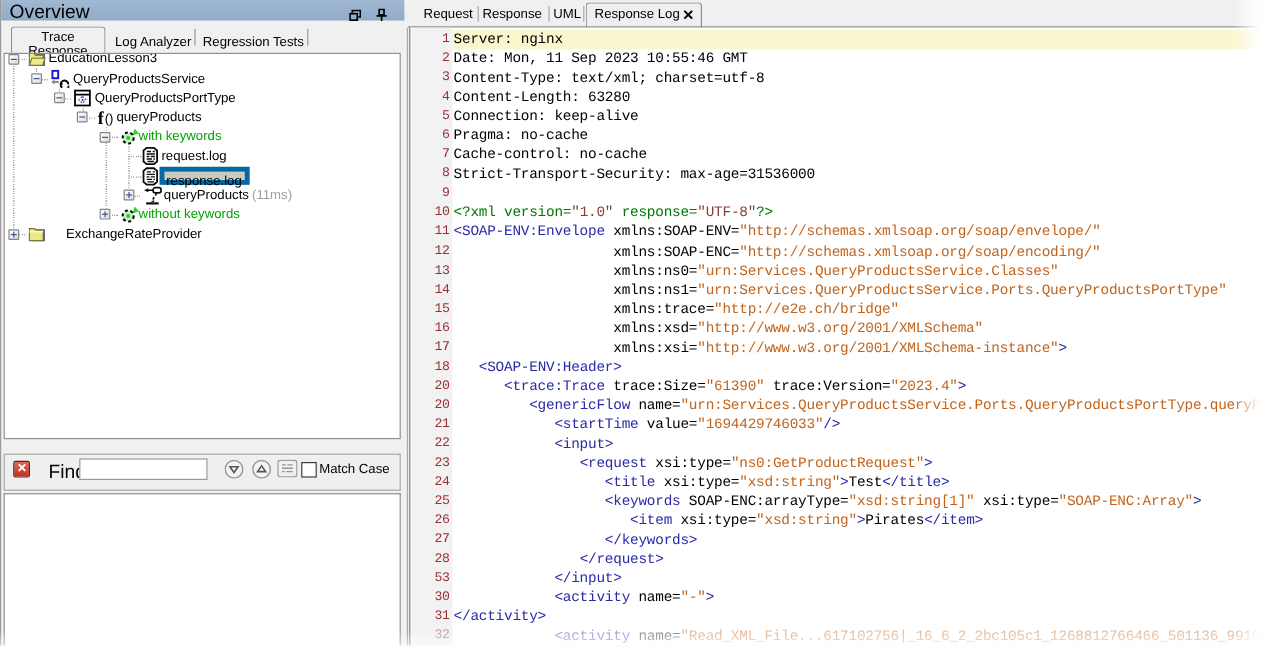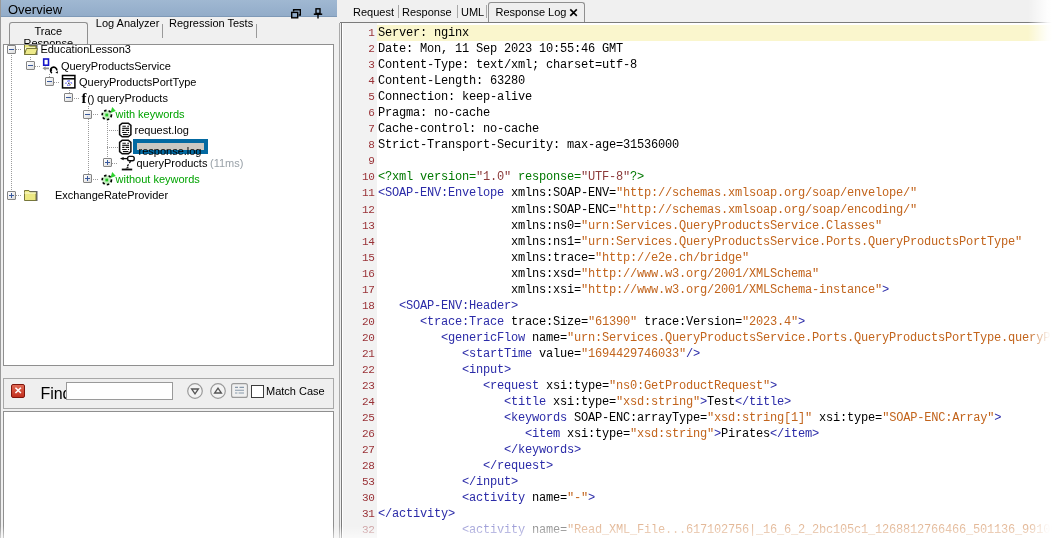--- a/index.html
+++ b/index.html
@@ -2,27 +2,27 @@
 <html><head><meta charset="utf-8"><style>
 * { margin:0; padding:0; box-sizing:border-box; }
 html,body { width:1052px; height:538px; overflow:hidden; background:#fff;
   font-family:"Liberation Sans",sans-serif; position:relative; }
 #app { position:absolute; inset:0; }
 
 #left { position:absolute; left:0; top:0; width:338px; height:538px; background:#f0f0f0; }
 #lborder { position:absolute; left:0; top:0; width:1px; height:538px; background:#9a9a9a; }
 #tbar { position:absolute; left:1px; top:0; width:336px; height:17px;
   background:linear-gradient(#a0b8d2,#92acc9); border-bottom:1px solid #7e99b7; }
-#tbar .cap { position:absolute; left:7px; top:2px; font-size:13px; color:#000; }
+#tbar .cap { position:absolute; left:7px; top:2px; font-size:16px; color:#000; }
 #tbar .ti { position:absolute; top:4.5px; }
 
 #ltabs { position:absolute; left:0; top:17px; width:338px; height:27px; font-size:11px; }
 #ltab-active { position:absolute; left:8.8px; top:4.5px; width:79px; height:22.5px; background:#f0f0f0;
   border:1px solid #8f8f8f; border-bottom:none; border-radius:3px 3px 0 0; text-align:center; padding-top:2px; }
-#ltabs .lt { position:absolute; top:0;text-align:right; }
+#ltabs .lt { position:absolute; top:12px;text-align:right; }
 #ltabs .sep { position:absolute; top:6.5px; width:1px; height:14px; background:#9a9a9a; }
 
 #tree { position:absolute; left:3px; top:44px; width:331px; height:322px; background:#fff;
   border:1px solid #8f8f8f; overflow:hidden; }
 .dv { position:absolute; width:1px; background-image:repeating-linear-gradient(to bottom,#9b9b9b 0 1px,transparent 1px 2px); }
 .dh { position:absolute; height:1px; background-image:repeating-linear-gradient(to right,#9b9b9b 0 1px,transparent 1px 2px); }
 .xb { position:absolute; width:9px; height:9px; border:1px solid #848484; background:linear-gradient(135deg,#ffffff,#dcdcdc); border-radius:1px; }
 .bh { position:absolute; left:1px; top:3px; width:5px; height:1px; background:#39599c; }
 .bv { position:absolute; left:3px; top:1px; width:1px; height:5px; background:#39599c; }
 .ic { position:absolute; width:16px; height:16px; }

